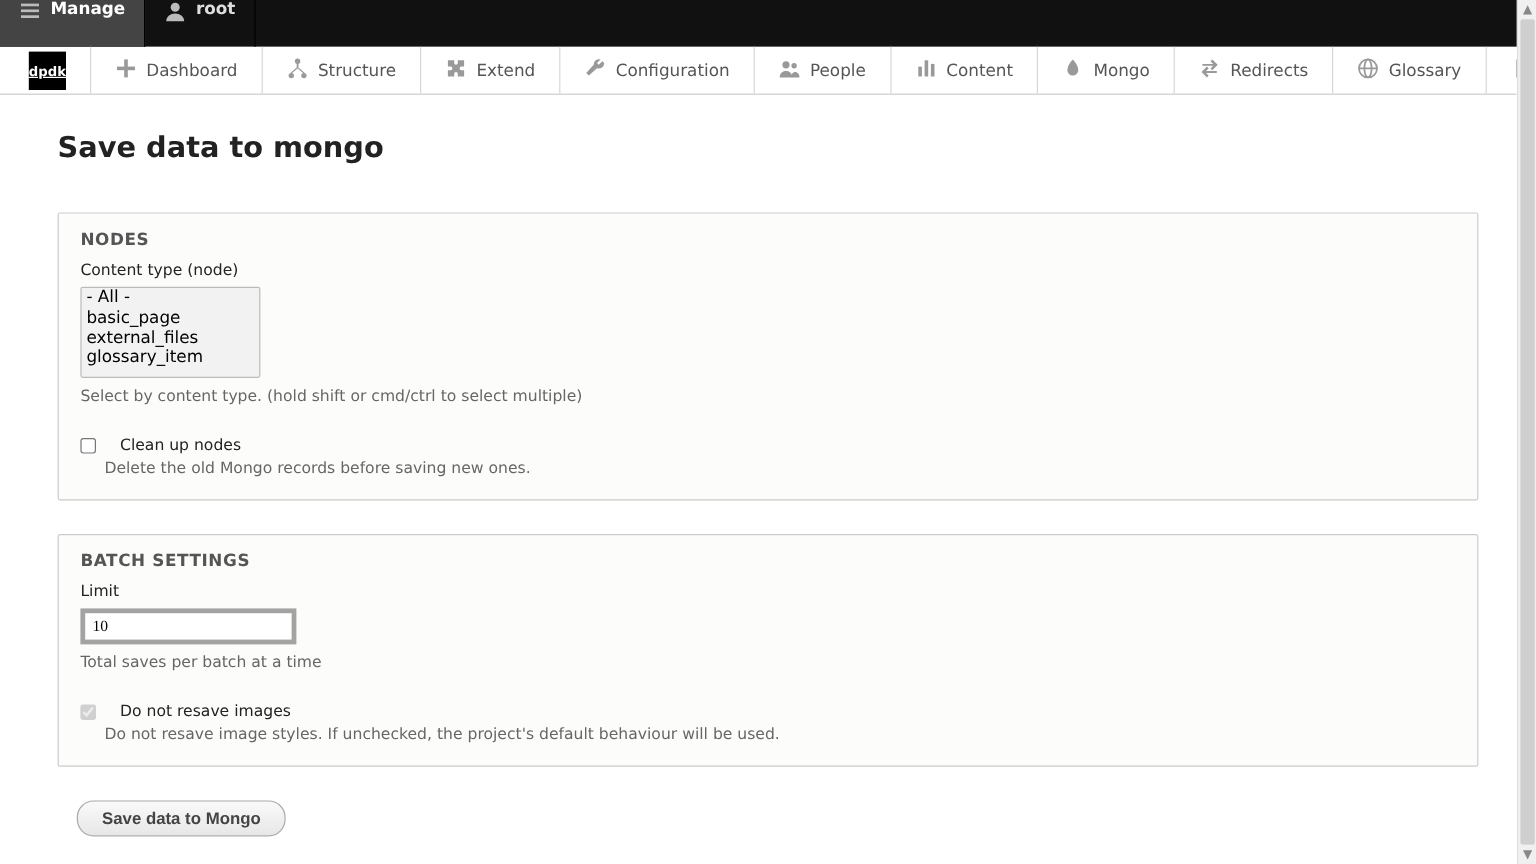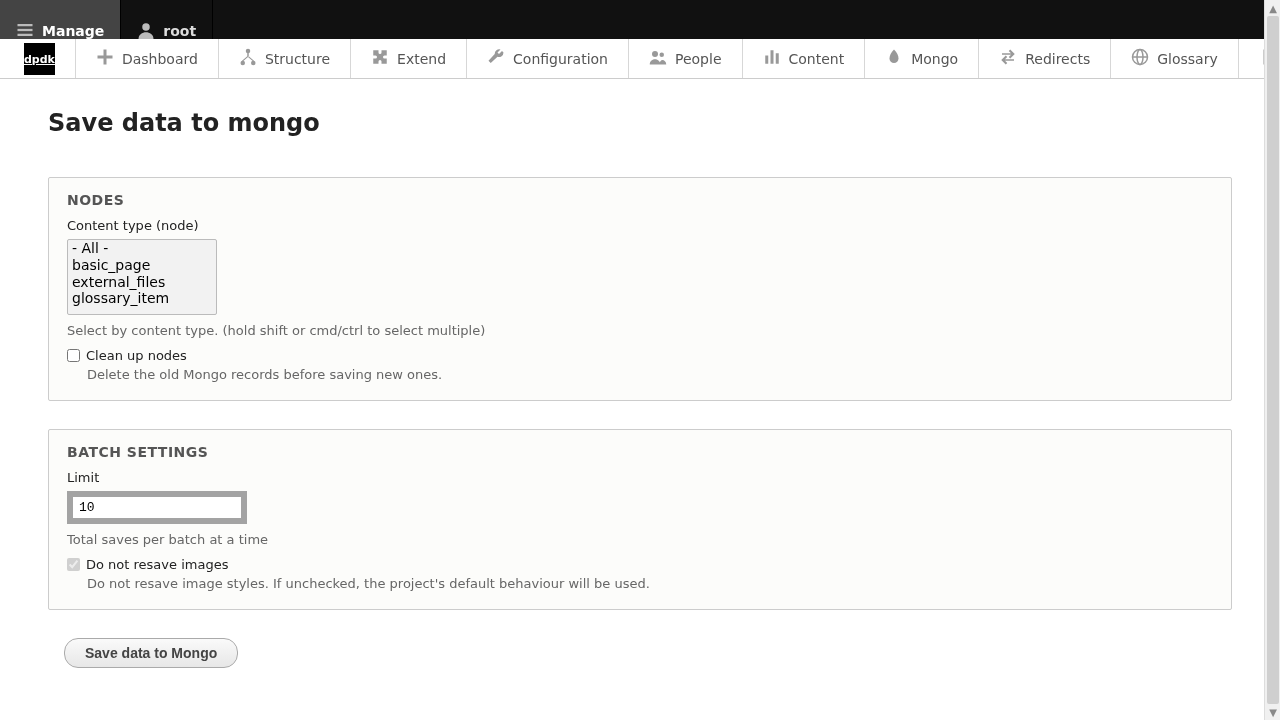--- a/index.html
+++ b/index.html
@@ -1,21 +1,21 @@
 <!DOCTYPE html>
 <html><head>
 <meta charset="utf-8">
 <style>
   * { box-sizing: border-box; }
   html, body { margin:0; padding:0; height:100%; font-family:"DejaVu Sans","Liberation Sans",Arial,sans-serif; font-size:14px; color:#222; background:#fff; }
   body { width:1264px; margin:0; }
 
   
   .topbar { height:39px; background:#111; display:flex; align-items:stretch; }
-  .topbar .tab { display:flex; align-items:flex-end; gap:8px; padding:0 16px; color:#ddd; font-weight:bold; font-size:14px; border-right:1px solid #000; }
+  .topbar .tab { display:flex; align-items:flex-start; gap:8px; padding:0 16px; color:#ddd; font-weight:bold; font-size:14px; border-right:1px solid #000; }
   .topbar .tab.active { background:#444; color:#fff; }
   .topbar .tab svg { width:18px; height:18px; fill:#bbb; }
 
   
   .toolbar { height:40px; background:#fff; border-bottom:1px solid #ccc; display:flex; align-items:stretch; }
   .logo { width:40px; height:32px; margin:4px 0 4px 24px; background:#000; display:flex; align-items:center; justify-content:center; color:#fff; font-size:11px; font-weight:bold;text-decoration:underline; }
   .titem { display:flex; align-items:center; gap:8px; padding:0 20px; color:#555; font-size:14px; border-right:1px solid #d7d7d7; cursor:pointer; }
   .titem:first-of-type { margin-left:20px; border-left:1px solid #d7d7d7; }
   .titem svg { width:18px; height:18px; fill:#999; }
   .toolbar .spacer { flex:1; }
@@ -26,23 +26,23 @@
 
   fieldset { border:1px solid #ccc; border-radius:2px; margin:0 0 28px 0; padding:14px 18px 18px 18px; background:#fcfcfa; }
   .legend { font-size:14px; font-weight:bold; letter-spacing:0.5px; color:#555; margin-bottom:10px; text-transform:uppercase; }
   label.fieldlabel { font-weight:normal; font-size:13px; display:block; margin-bottom:6px; }
   .desc { font-size:13px; color:#666; margin-top:8px; }
   .subdesc { font-size:13px; color:#666; margin:4px 0 0 20px; }
 
   select[multiple] { width:150px; height:76px; background:#f2f2f2; border:1px solid #bbb; font-family:inherit; font-size:14px; }
   select[multiple] option { padding:0 4px; }
 
-  input[type=number] { width:180px; padding:3px 6px; border:6px solid #a3a3a3; font-family:Liberation Mono, monospace; font-size:13px; background:#fff; }
+  input[type=number] { width:180px; padding:3px 6px; border:4px solid #a3a3a3; font-family:Liberation Serif, serif; font-size:13px; background:#fff; }
 
-  .chk { display:flex; align-items:center; gap:6px; margin-top:10px; font-size:13px; }
+  .chk { display:flex; align-items:center; gap:20px; margin-top:26px; font-size:13px; }
   .chk input { margin:0; }
 
   .submit { display:inline-block; padding:6px 20px; border:1px solid #aaa; border-radius:14px; background:linear-gradient(#fafafa,#e7e7e7); font-weight:bold; font-size:14px; color:#444; cursor:pointer; margin-left:16px; }
 
   
   .vscroll { position:fixed; right:0; top:0; width:16px; height:100%; background:#f0f0f0; border-left:1px solid #ddd; }
   .vscroll .arrow { position:absolute; left:0; width:16px; height:16px; display:flex; align-items:center; justify-content:center; color:#888; font-size:10px; background:#f0f0f0;}
   .vscroll .arrow.up { top:0; }
   .vscroll .arrow.dn { bottom:0; }
   .vscroll .thumb { position:absolute; left:2px; top:16px; width:12px; bottom:16px; background:#cfcfcf; border-radius:2px; }

